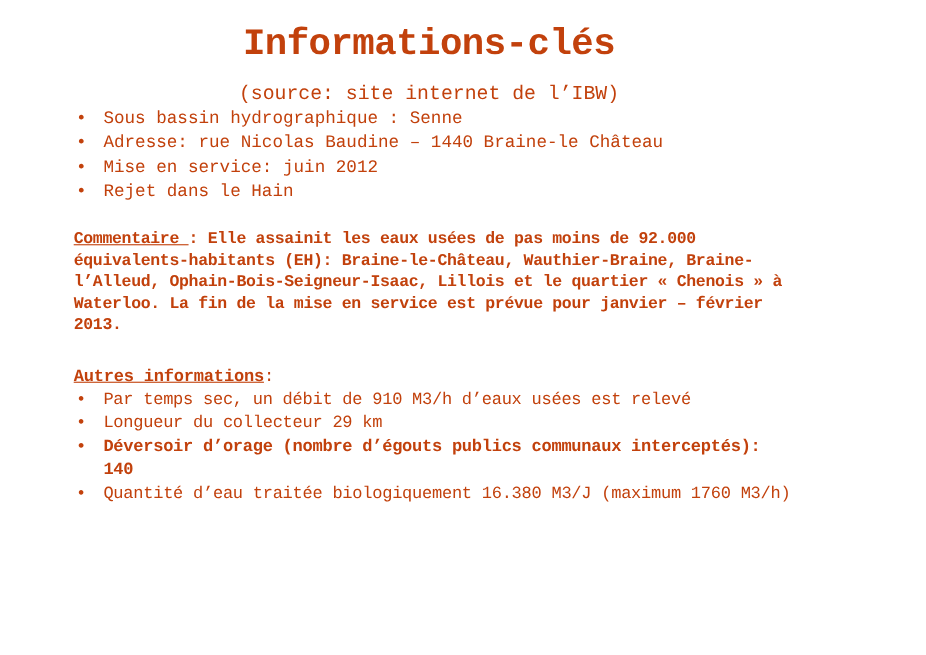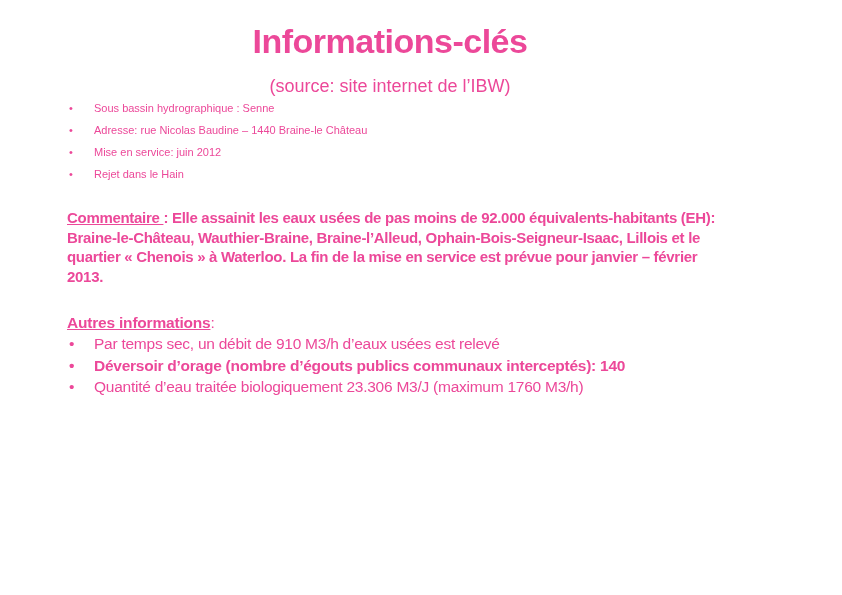--- a/index.html
+++ b/index.html
@@ -1,22 +1,22 @@
 <!DOCTYPE html>
 <html><head>
 <meta charset="utf-8">
 <style>
   html, body { margin: 0; padding: 0; background: #ffffff; }
   .slide {
     position: relative;
     width: 780px;
     height: 595px;
     background: #fff;
-    color: #ec4899;
-    font-family: Liberation Sans, sans-serif;
+    color: #c2410c;
+    font-family: Liberation Mono, monospace;
     overflow: hidden;
   }
   .title {
     margin: 22px 0 0 0;
     text-align: center;
     font-size: 34px;
     line-height: 38px;
     font-weight: 700;
     letter-spacing: -0.5px;
   }
@@ -35,21 +35,21 @@
   ul.blist li {
     position: relative;
     padding-left: 26px;
   }
   ul.blist li::before {
     content: "\2022";
     position: absolute;
     left: 1px;
     top: 0;
   }
-  .list1 { margin-top: 26px; font-size: 11px; }
+  .list1 { margin-top: 26px; font-size: 16px; }
   .list1 li { line-height: 22px; }
   .commentary {
     margin: 23px 60px 0 67px;
     font-size: 15px;
     line-height: 19.5px;
     font-weight: 700;
     letter-spacing: -0.3px;
   }
   .autres-heading {
     margin: 26px 60px 0 67px;
@@ -78,17 +78,18 @@
     <li>Mise en service: juin 2012</li>
     <li>Rejet dans le Hain</li>
   </ul>
 
   <p class="commentary"><span class="u">Commentaire </span><span>: Elle assainit les eaux usées de pas moins de 92.000 équivalents-habitants (EH): Braine-le-Château, Wauthier-Braine, Braine-l’Alleud, Ophain-Bois-Seigneur-Isaac, Lillois et le quartier « Chenois » à Waterloo. La fin de la mise en service est prévue pour janvier – février 2013.</span></p>
 
   <div class="autres-heading"><span class="u">Autres informations</span><span class="colon">:</span></div>
 
   <ul class="blist list2">
     <li>Par temps sec, un débit de 910 M3/h d’eaux usées est relevé</li>
+    <li>Longueur du collecteur 29 km</li>
     <li class="bold">Déversoir d’orage (nombre d’égouts publics communaux interceptés): 140</li>
-    <li>Quantité d’eau traitée biologiquement 23.306 M3/J (maximum 1760 M3/h)</li>
+    <li>Quantité d’eau traitée biologiquement 16.380 M3/J (maximum 1760 M3/h)</li>
   </ul>
 
 </div>
 
 </body></html>

